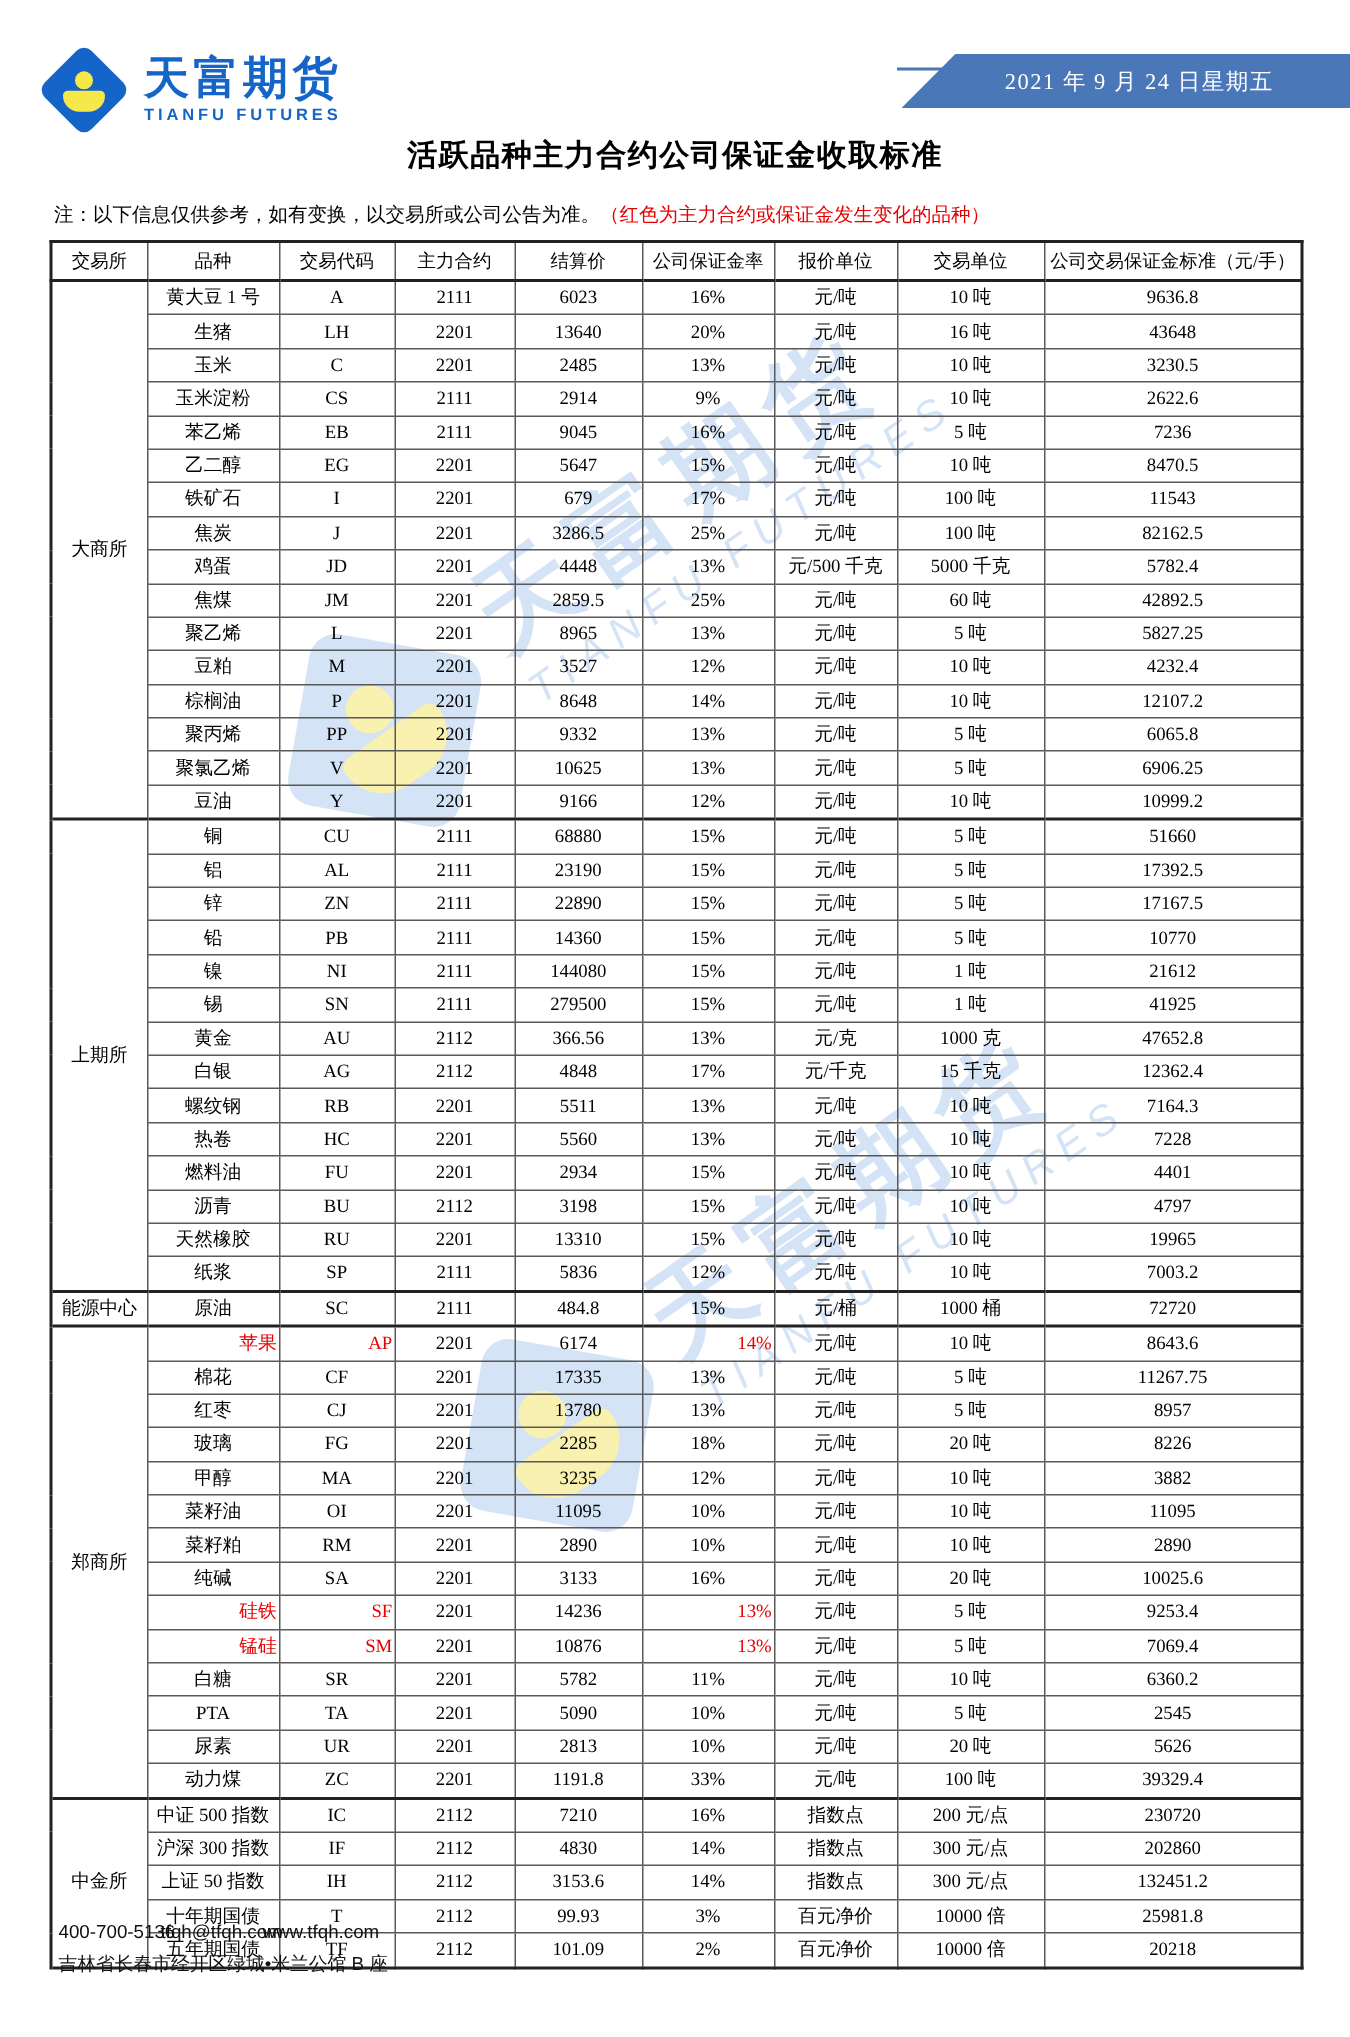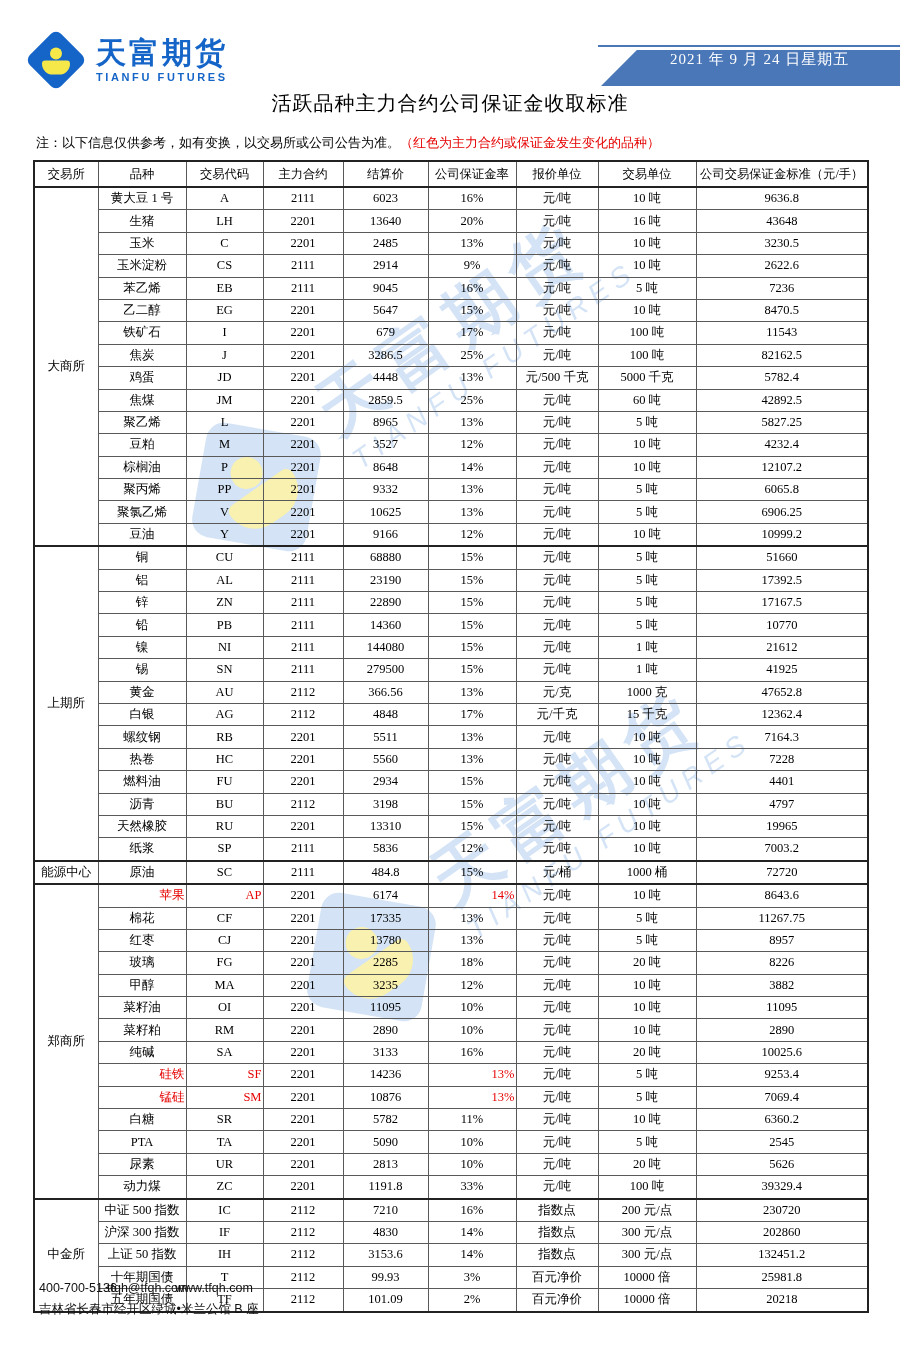--- a/index.html
+++ b/index.html
@@ -22,28 +22,28 @@
         background:var(--brand-blue);transform:rotate(45deg);border-radius:7px;}
   .logo-figure{position:absolute;left:50%;top:50%;transform:translate(-50%,-46%);width:30px;text-align:center;}
   .fig-head{width:12px;height:12px;border-radius:50%;background:var(--wm-yellow);background:#f7e84a;margin:0 auto;}
   .fig-bowl{width:28px;height:14px;background:#f7e84a;border-radius:4px 4px 14px 14px;margin:1px auto 0;}
   .brand-text{display:flex;flex-direction:column;font-family:"Liberation Sans","DejaVu Sans",sans-serif;}
   .brand-cn{font-size:30px;font-weight:bold;color:var(--brand-blue);letter-spacing:3px;line-height:1.0;}
   .brand-en{font-size:11px;font-weight:bold;color:var(--brand-blue);letter-spacing:2.6px;margin-top:3px;}
 
   
   .top-line{position:absolute;left:598px;top:45px;width:302px;height:2px;background:var(--banner-blue);z-index:2;}
-  .date-banner{position:absolute;left:601px;top:50px;width:299px;height:36px;background:var(--banner-blue);
+  .date-banner{position:absolute;left:601px;top:36px;width:299px;height:36px;background:var(--banner-blue);
         clip-path:polygon(12% 0,100% 0,100% 100%,0 100%);
-        display:flex;justify-content:center;z-index:2;}
+        display:flex;align-items:center;justify-content:center;z-index:2;}
   .date-text{color:#ffffff;font-size:15px;letter-spacing:1px;padding-left:18px;}
 
   
   .page-title{position:absolute;left:0;top:90px;width:100%;text-align:center;
-        font-size:20px;font-weight:normal;letter-spacing:1px;z-index:2;}
+        font-size:20px;font-weight:bold;letter-spacing:1px;z-index:2;}
   .note{position:absolute;left:36px;top:134px;font-size:13px;white-space:nowrap;z-index:2;}
   .note .red-text{color:var(--red);}
 
   
   .watermark{position:absolute;display:flex;align-items:center;gap:20px;
         transform:rotate(-35deg);transform-origin:left center;opacity:.85;z-index:0;pointer-events:none;}
   .wm-1{left:195px;top:455px;}
   .wm-2{left:310px;top:925px;}
   .wm-diamond{width:150px;height:150px;position:relative;flex:0 0 auto;}
   .wm-diamond-shape{position:absolute;left:17px;top:17px;width:116px;height:116px;

